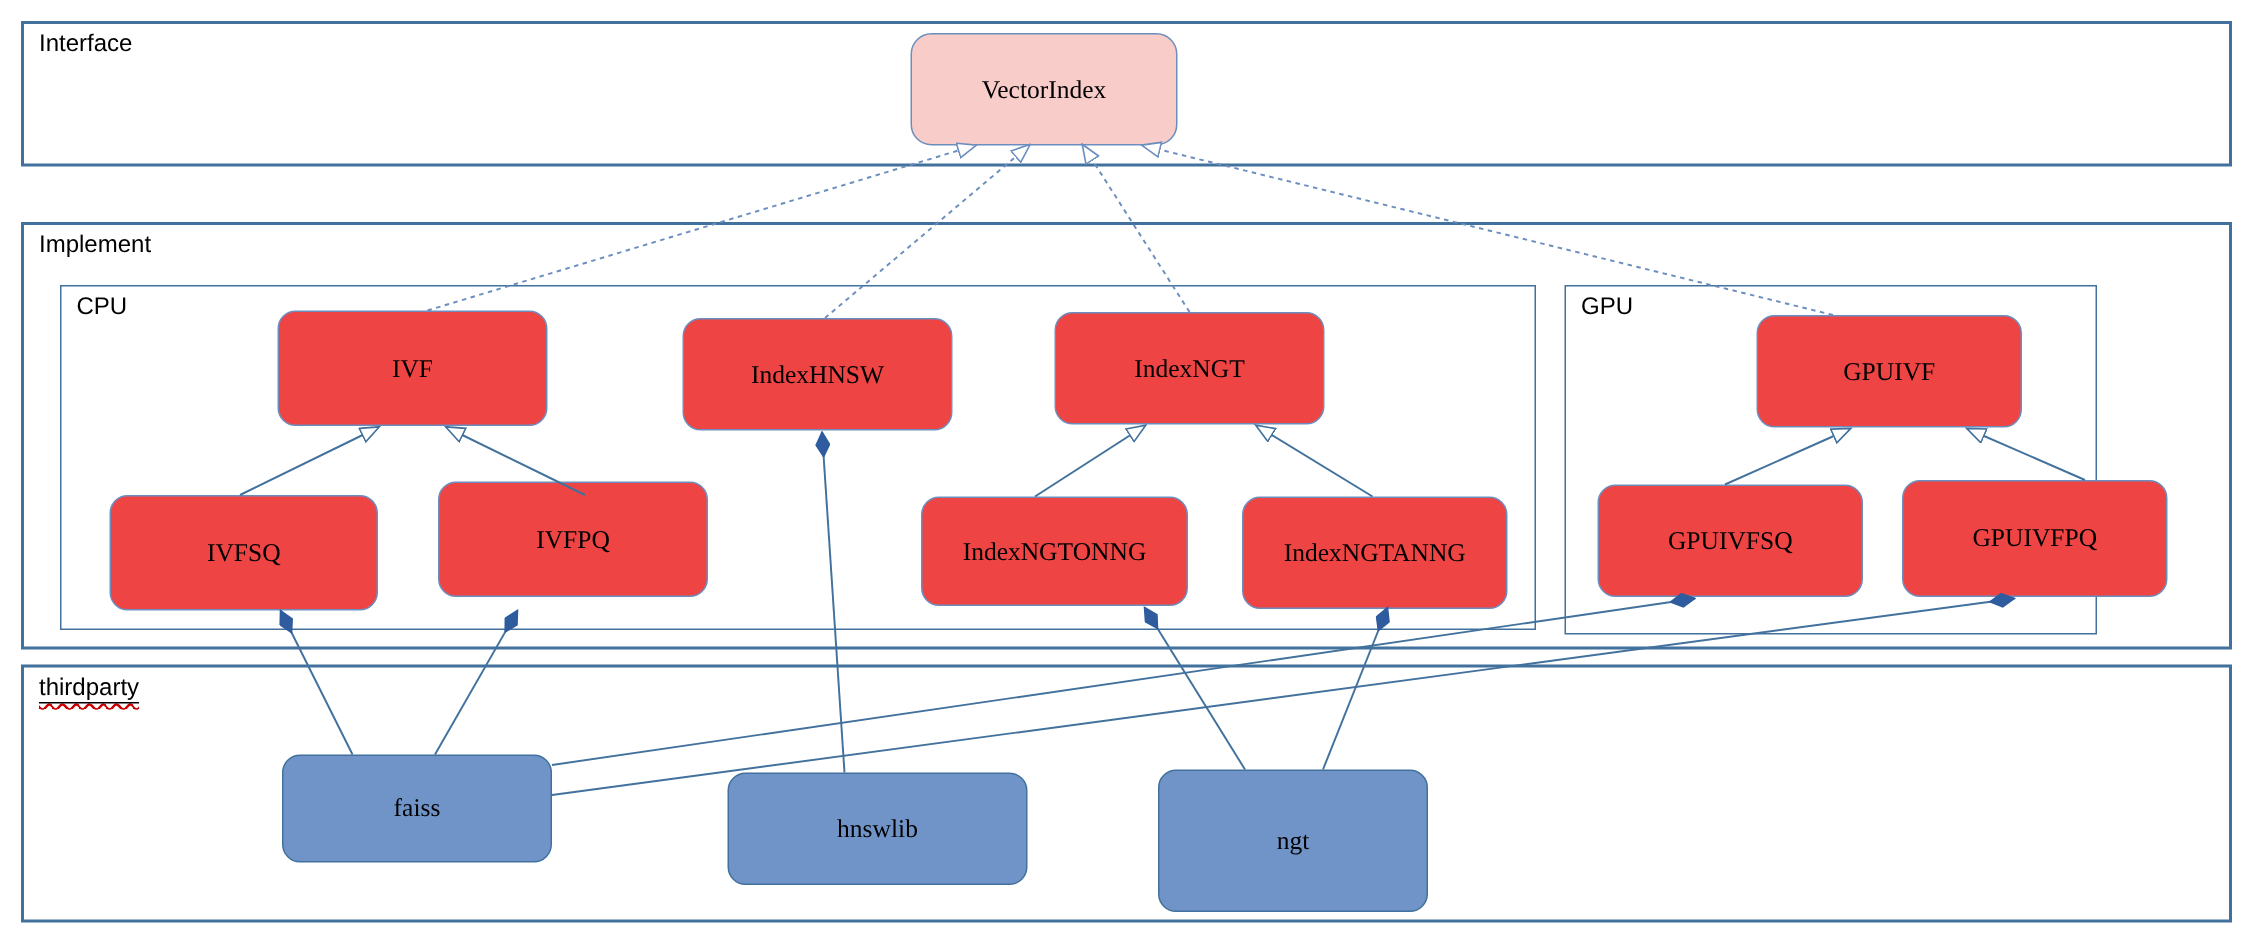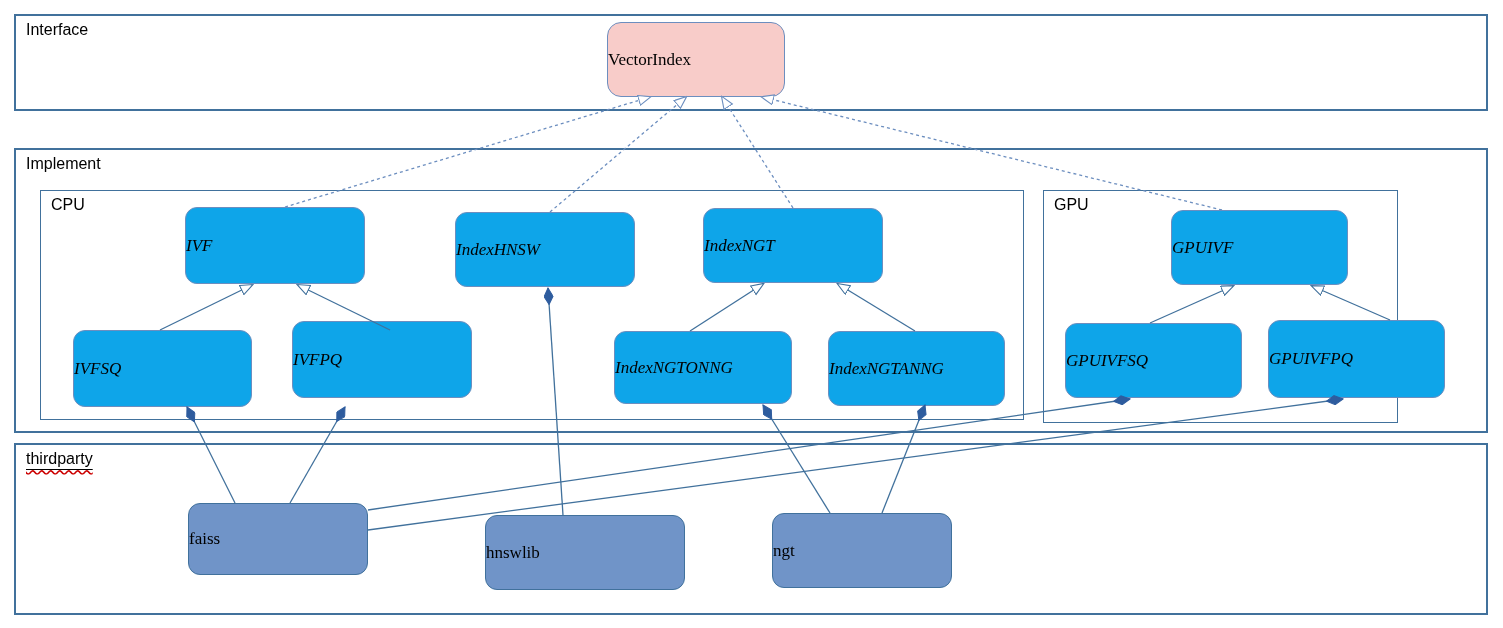--- a/index.html
+++ b/index.html
@@ -6,24 +6,24 @@
   body{
     width:1503px;height:628px;position:relative;background:#ffffff;
     font-family:"Liberation Sans",sans-serif;overflow:hidden;
   }
   .container{position:absolute;border:2px solid #41719C;background:transparent;box-sizing:border-box;}
   .container.inner{border-width:1.5px;}
   .container-label{position:absolute;top:5px;left:10px;font-size:16px;color:#000;white-space:nowrap;}
   .wavy{text-decoration:underline wavy #CC0000;text-underline-offset:5px;}
   .u{text-decoration:underline;}
   .node{
-    position:absolute;display:flex;align-items:center;
+    position:absolute;display:flex;align-items:center;justify-content:center;
     font-family:"Liberation Serif",serif;font-size:17px;color:#000;box-sizing:border-box;text-align:center;
   }
-  .green{background:#0ea5e9;border:1.5px solid #6C8EBF;border-radius:12px;font-style:italic;}
+  .green{background:#ef4444;border:1.5px solid #6C8EBF;border-radius:12px;}
   .pink{background:#F8CCC9;border:1.5px solid #6C8EBF;border-radius:14px;}
   .blue{background:#7094C8;border:1.5px solid #41719C;border-radius:12px;}
   svg.edges{position:absolute;left:0;top:0;pointer-events:none;}
   .edge{stroke:#41719C;stroke-width:1.3;fill:none;}
   .edge.dashed{stroke:#6C8EBF;stroke-dasharray:3 3;}
 </style>
 </head>
 <body>
 
 <div class="container" style="left:14px;top:14px;width:1474px;height:97px">
@@ -91,21 +91,21 @@
 </div>
 
 <div class="node blue" style="left:188px;top:503px;width:180px;height:72px">
   <span>faiss</span>
 </div>
 
 <div class="node blue" style="left:485px;top:515px;width:200px;height:75px">
   <span>hnswlib</span>
 </div>
 
-<div class="node blue" style="left:772px;top:513px;width:180px;height:75px">
+<div class="node blue" style="left:772px;top:513px;width:180px;height:95px">
   <span>ngt</span>
 </div>
 
 <svg class="edges" width="1503" height="628" viewBox="0 0 1503 628">
   <defs>
     <marker id="hollowArrow" markerUnits="userSpaceOnUse" markerWidth="14" markerHeight="12" refX="12" refY="5.5" orient="auto">
       <path d="M0.5,0.5 L13,5.5 L0.5,10.5 Z" fill="#ffffff" stroke="#41719C" stroke-width="1.1"></path>
     </marker>
     <marker id="hollowArrowLight" markerUnits="userSpaceOnUse" markerWidth="14" markerHeight="12" refX="12" refY="5.5" orient="auto">
       <path d="M0.5,0.5 L13,5.5 L0.5,10.5 Z" fill="#ffffff" stroke="#6C8EBF" stroke-width="1.1"></path>

